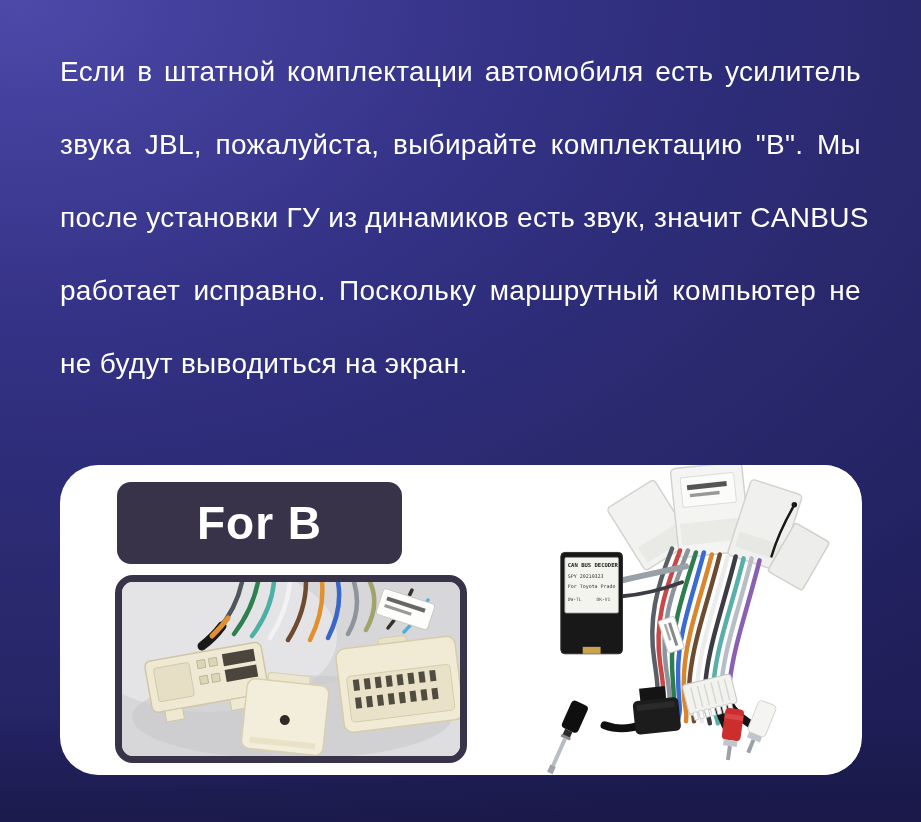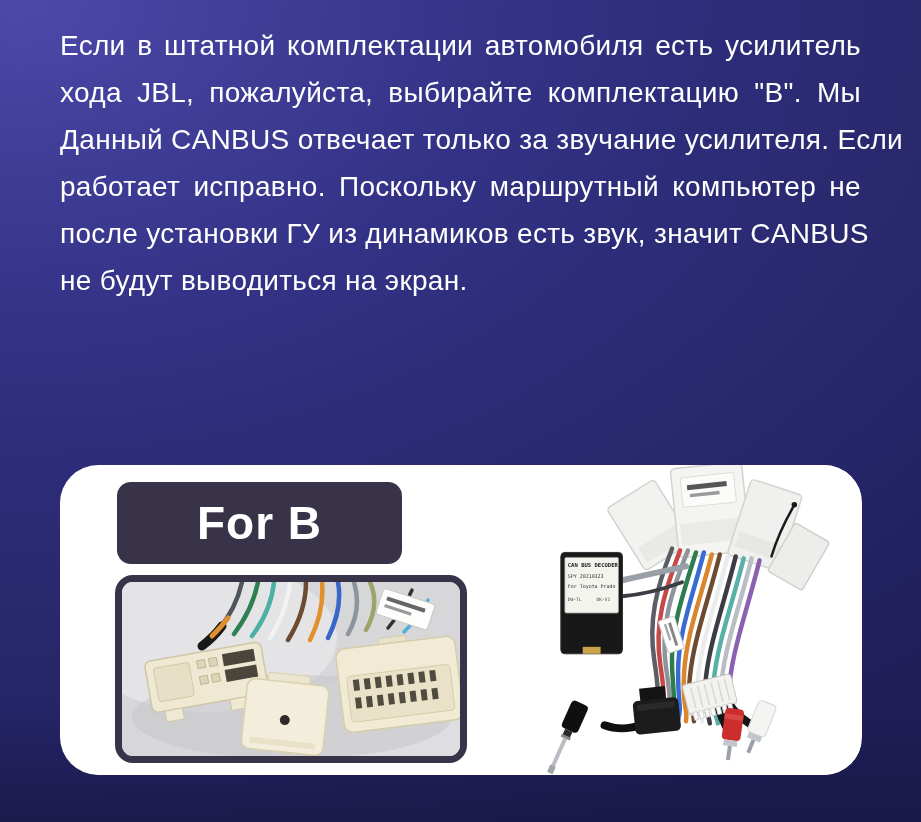--- a/index.html
+++ b/index.html
@@ -19,20 +19,21 @@
 
   
   .info-text{
     position:absolute;left:60px;top:22px;width:801px;
     color:#ffffff;font-size:28px;line-height:47px;
     letter-spacing:0.3px;
   }
   .text-line{
     text-align:justify;text-align-last:justify;
     white-space:nowrap;
+    margin-top:26px;
   }
   .text-line.para-end{
     text-align-last:left;
   }
 
   
   .kit-card{
     position:absolute;left:60px;top:465px;width:802px;height:310px;
     background:#ffffff;border-radius:38px;
   }
@@ -56,24 +57,23 @@
   }
   .harness-photo svg{display:block;width:100%;height:100%;}
 </style>
 </head>
 <body>
 
 <div class="stage">
 
   <div class="info-text">
     <div class="text-line">Если в штатной комплектации автомобиля есть усилитель</div>
-    <div class="text-line">хода JBL, пожалуйста, выбирайте комплектацию "B". Мы</div>
-    <div class="text-line">Данный CANBUS отвечает только за звучание усилителя. Если</div>
+    <div class="text-line">звука JBL, пожалуйста, выбирайте комплектацию "B". Мы</div>
+    <div class="text-line">после установки ГУ из динамиков есть звук, значит CANBUS</div>
     <div class="text-line">работает исправно. Поскольку маршрутный компьютер не</div>
-    <div class="text-line">после установки ГУ из динамиков есть звук, значит CANBUS</div>
     <div class="text-line para-end">не будут выводиться на экран.</div>
   </div>
 
   <div class="kit-card">
 
     <div class="variant-label-box">
       <span class="variant-label">For B</span>
     </div>
 
     <div class="connectors-photo-frame">

